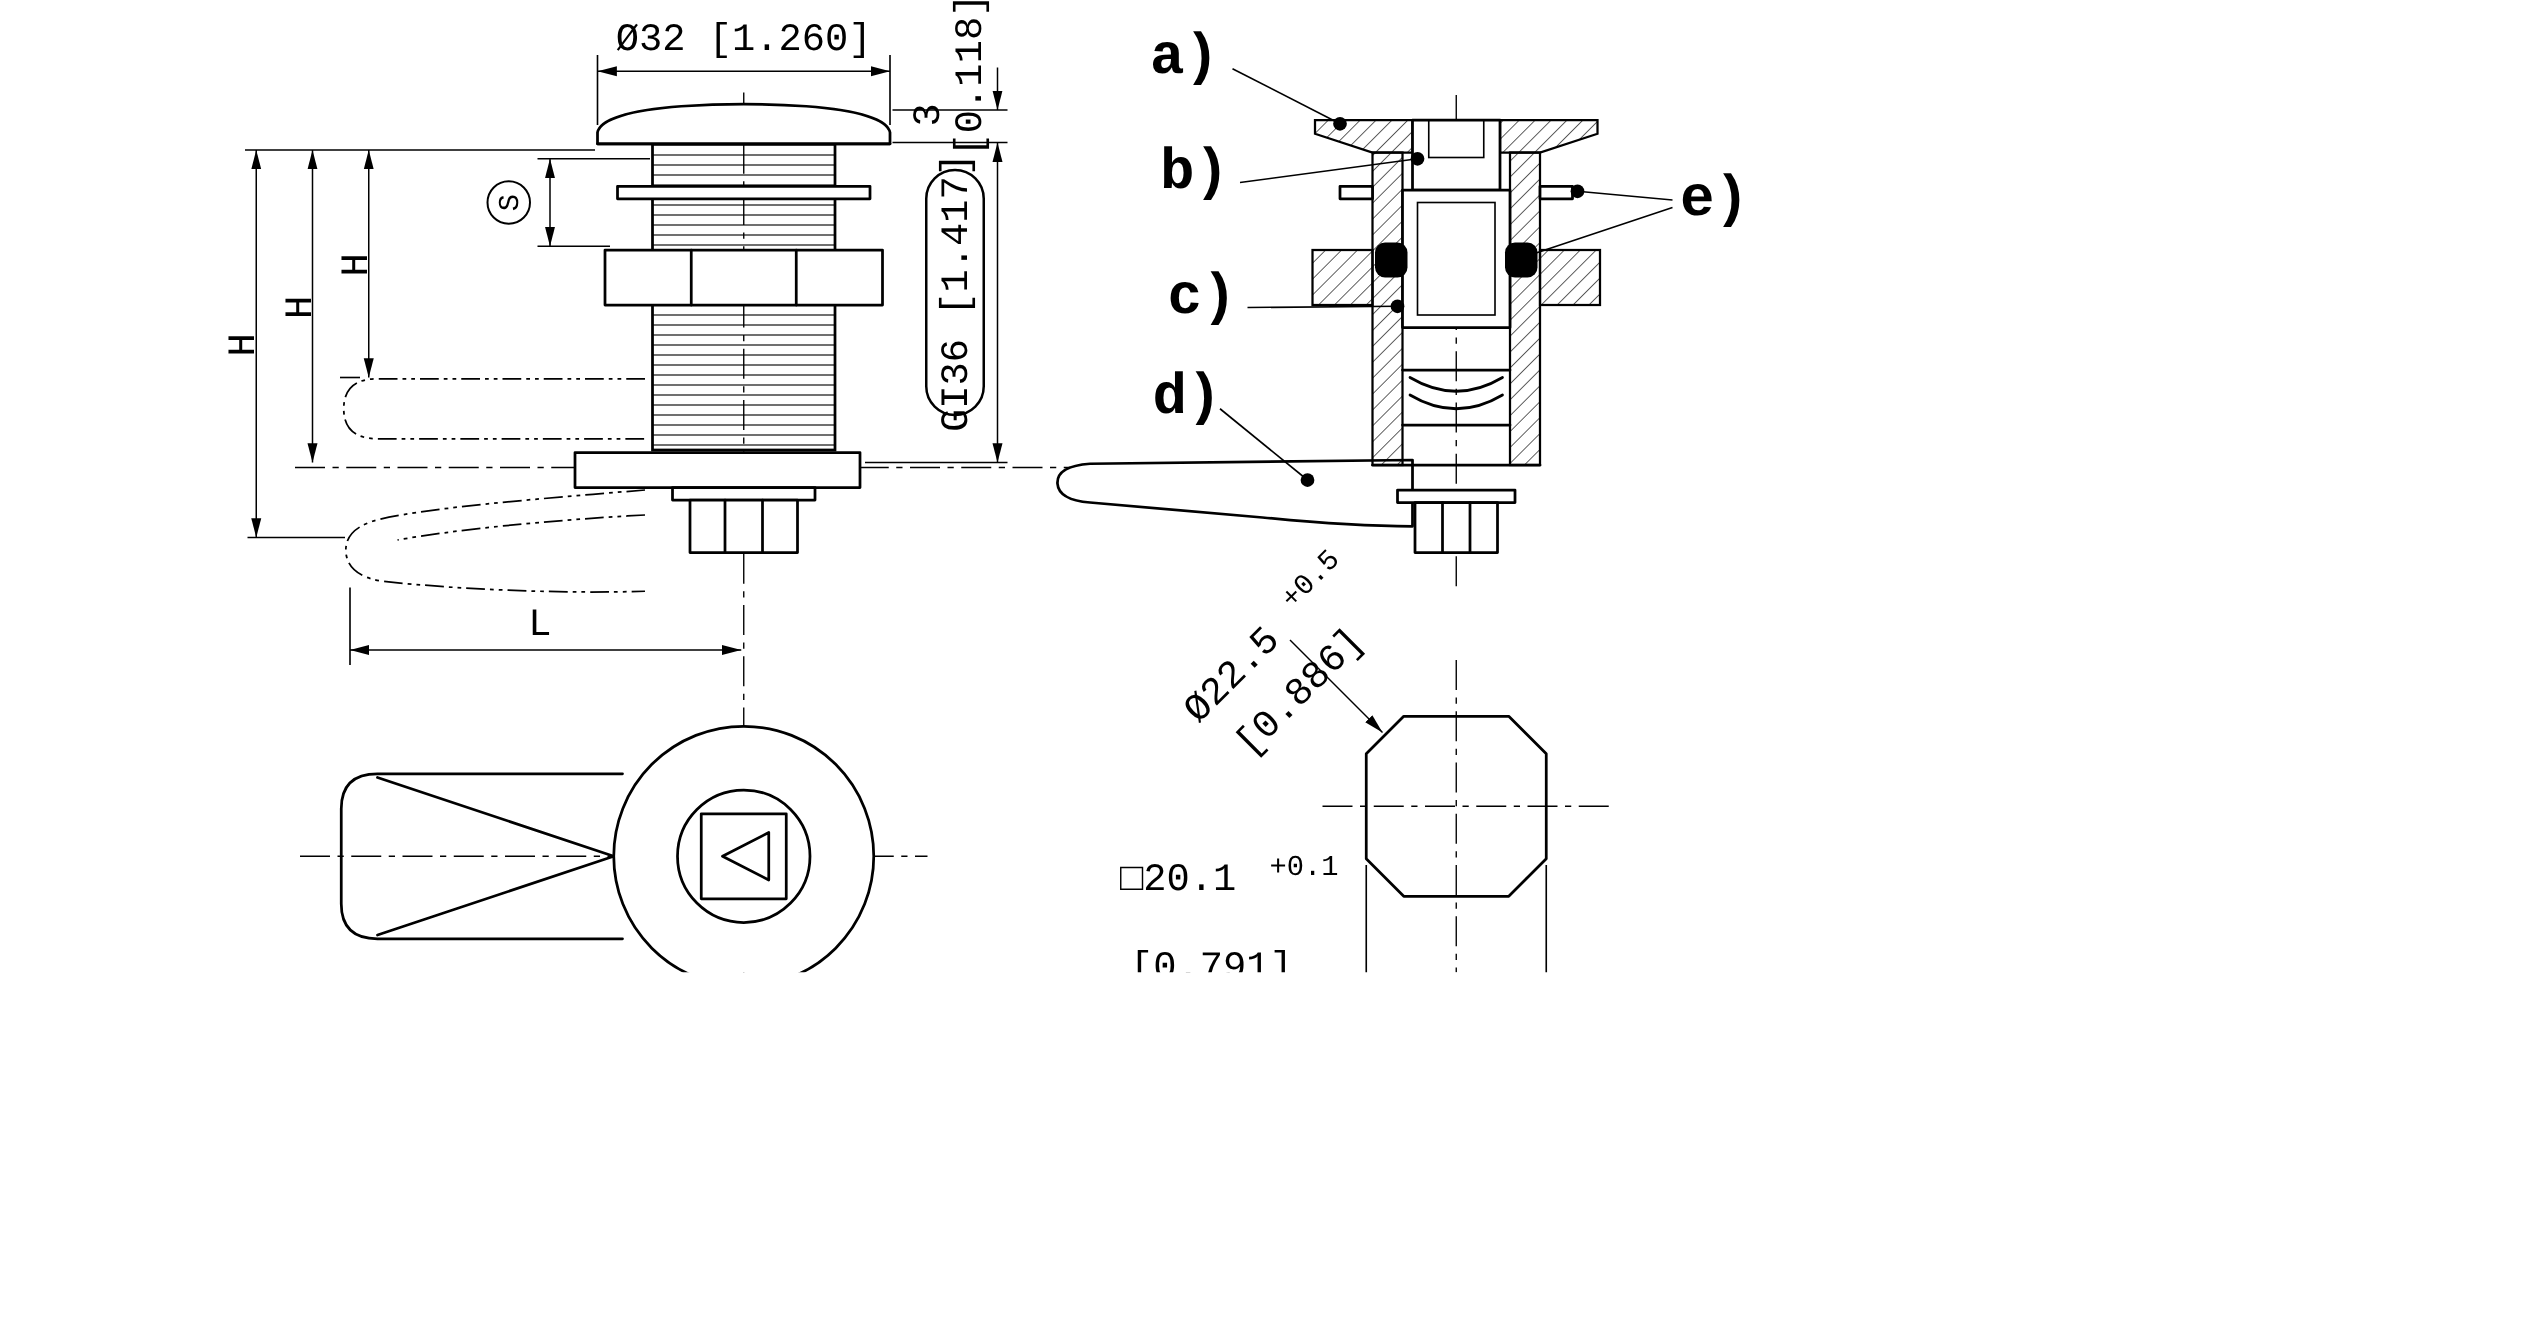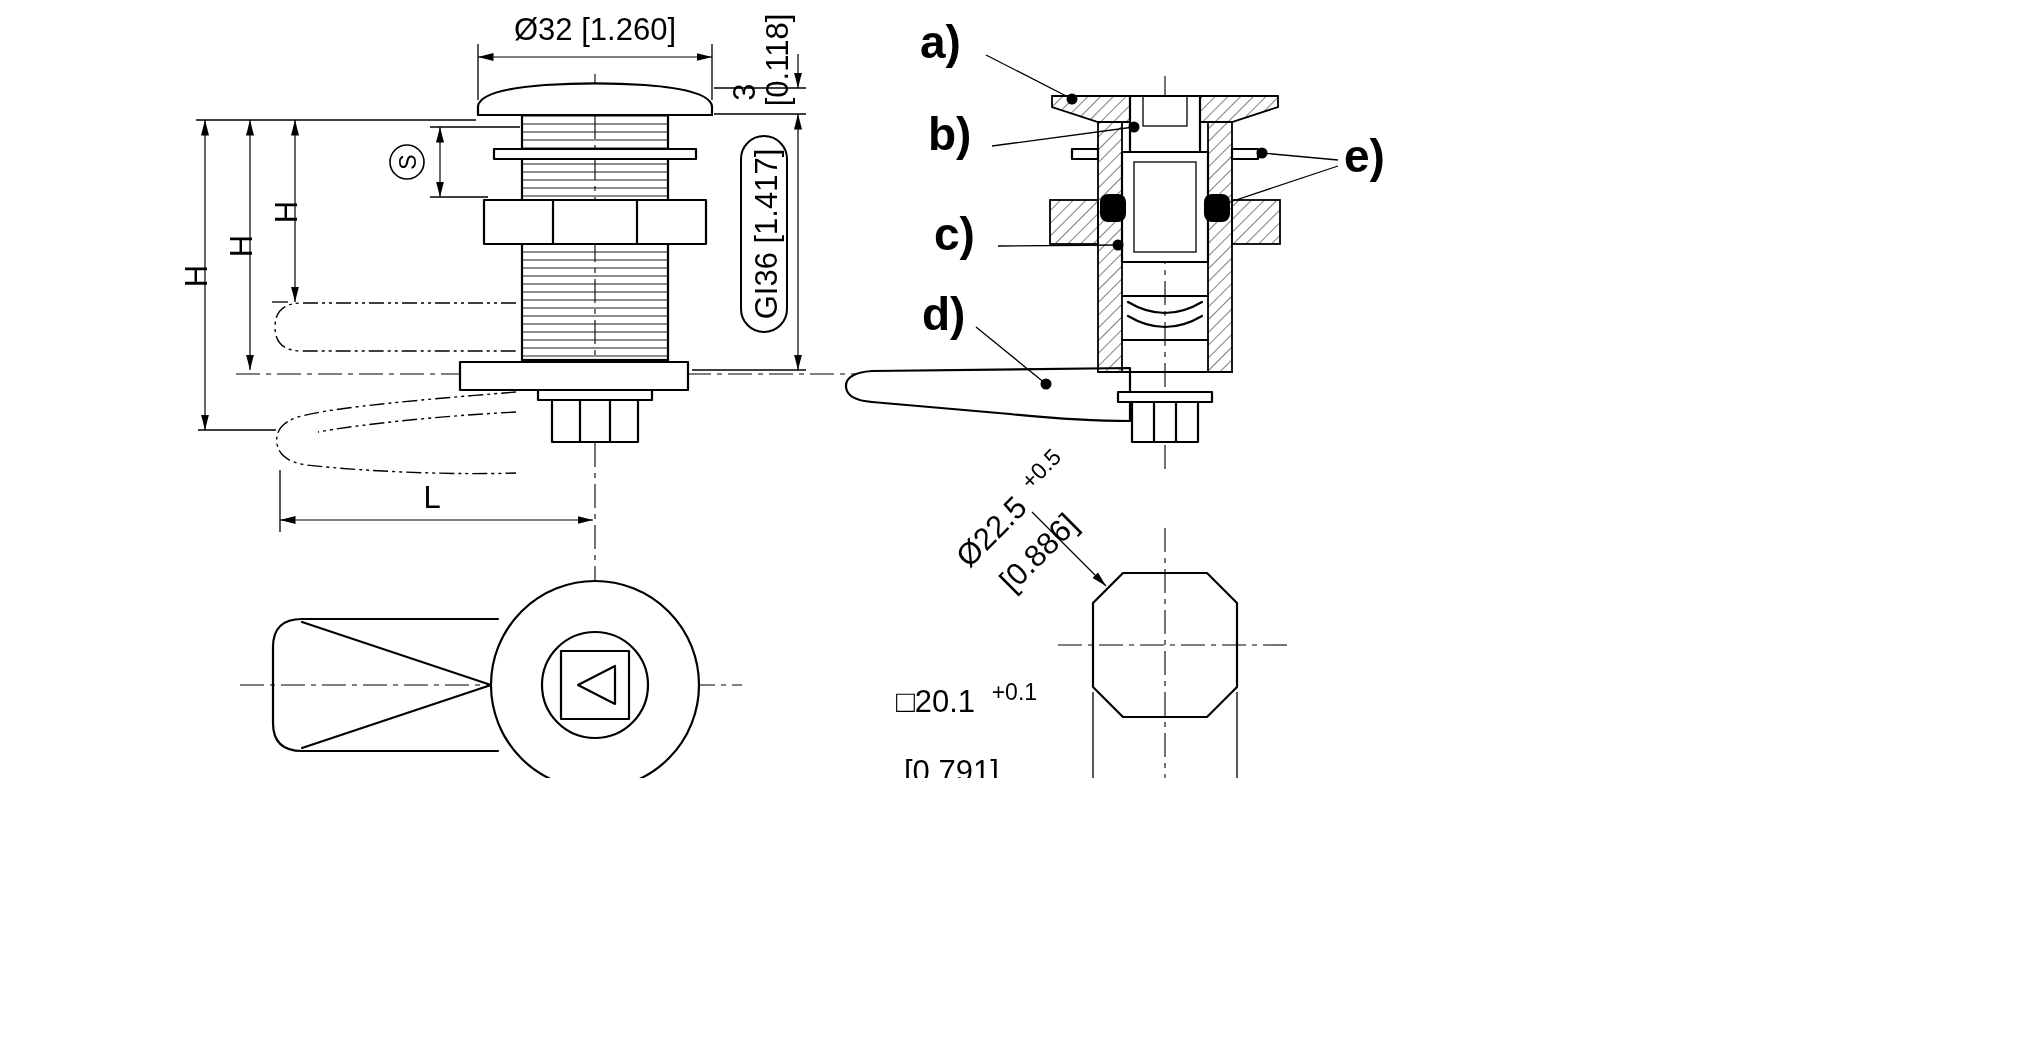--- a/index.html
+++ b/index.html
@@ -1,17 +1,17 @@
 <!DOCTYPE html>
 <html><head>
 <meta charset="utf-8">
 <style>
   html,body{margin:0;padding:0;background:#fff;}
   .page{width:2020px;height:778px;background:#ffffff;position:relative;overflow:hidden;
-        font-family:Liberation Sans, sans-serif;}
+        font-family:Liberation Mono, monospace;}
   svg{display:block;}
   .ol{stroke:#000;stroke-width:2.2;fill:none;stroke-linejoin:round;stroke-linecap:round;}
   .olw{stroke:#000;stroke-width:2.2;fill:#fff;stroke-linejoin:round;}
   .thin{stroke:#000;stroke-width:1.3;fill:none;}
   .dim{stroke:#000;stroke-width:1.2;fill:none;}
   .cl{stroke:#000;stroke-width:1.1;fill:none;stroke-dasharray:24 6 5 6;}
   .ph{stroke:#000;stroke-width:1.4;fill:none;stroke-dasharray:15 4 3 4 3 4;}
   .t30{font-size:31px;fill:#000;}
   .t22{font-size:23px;fill:#000;}
   .lbl{font-size:46px;font-weight:bold;fill:#000;}

